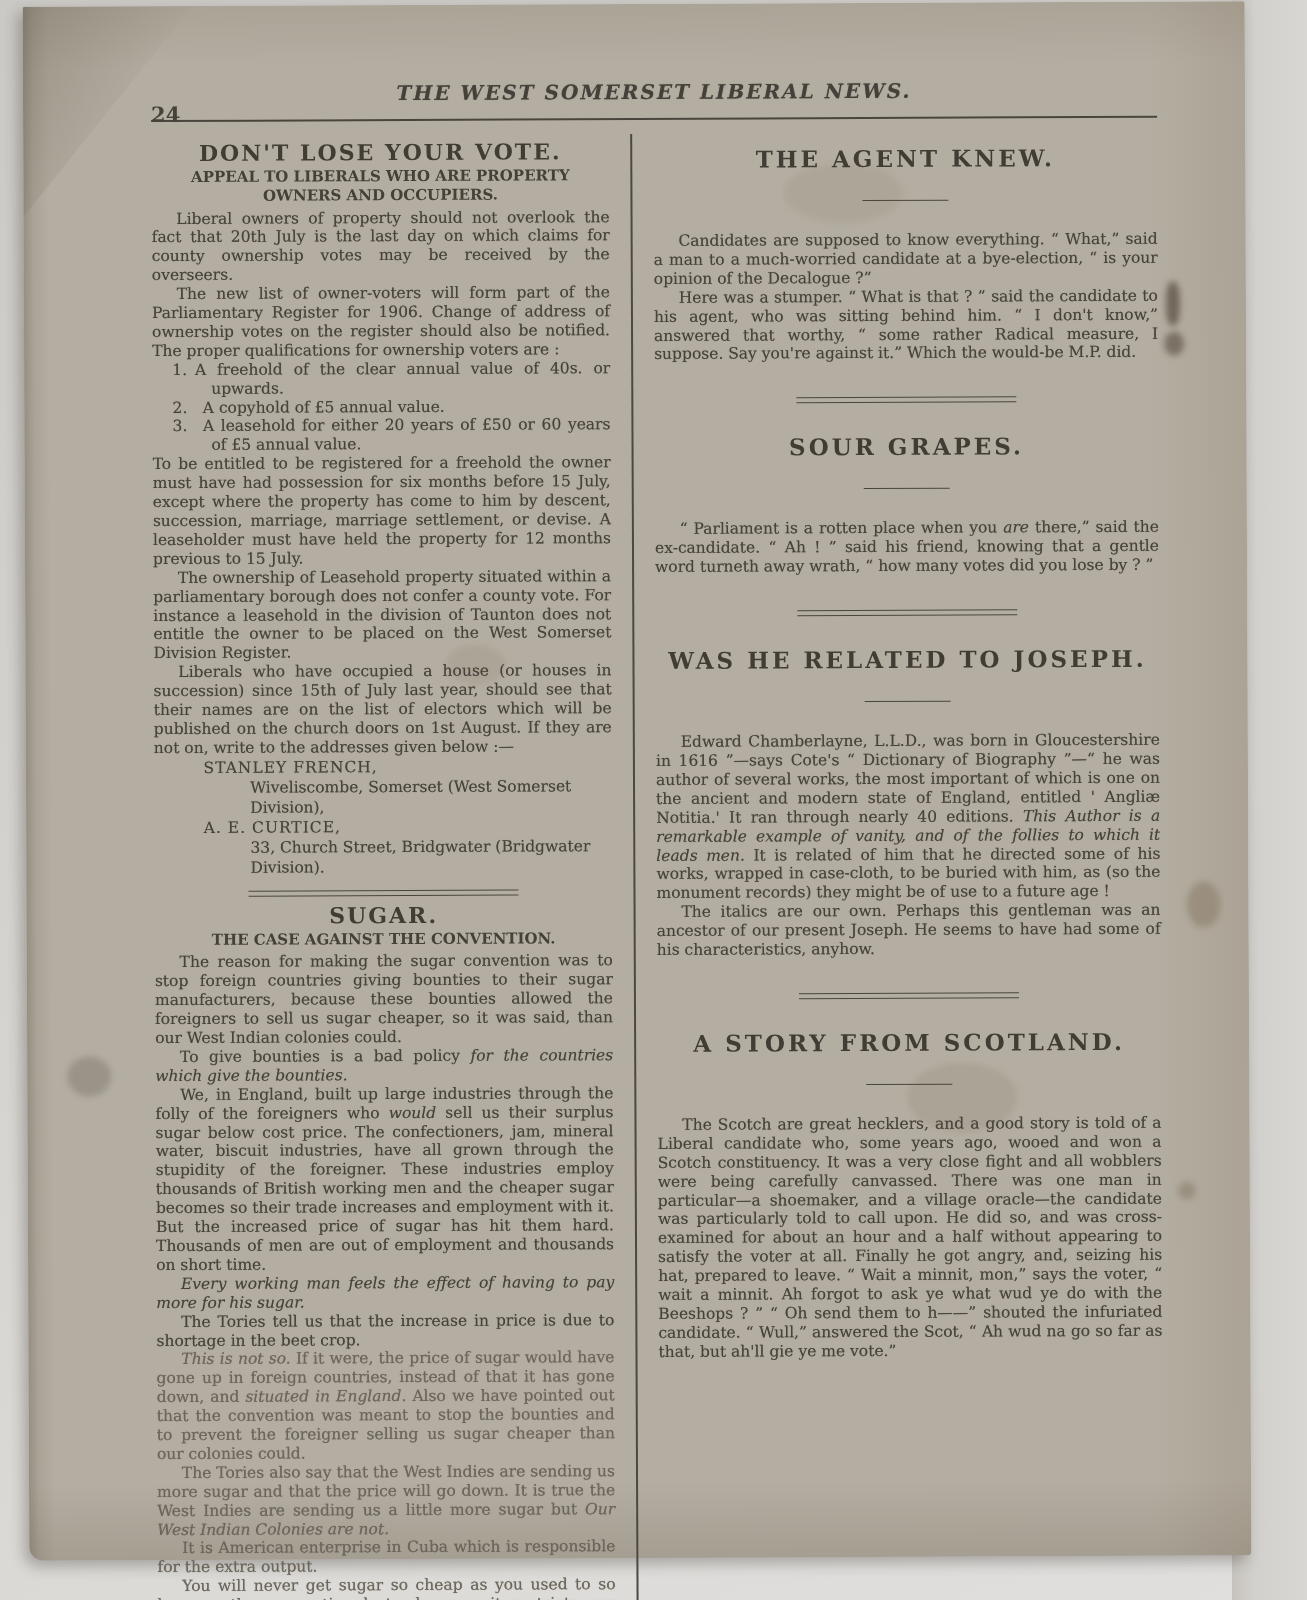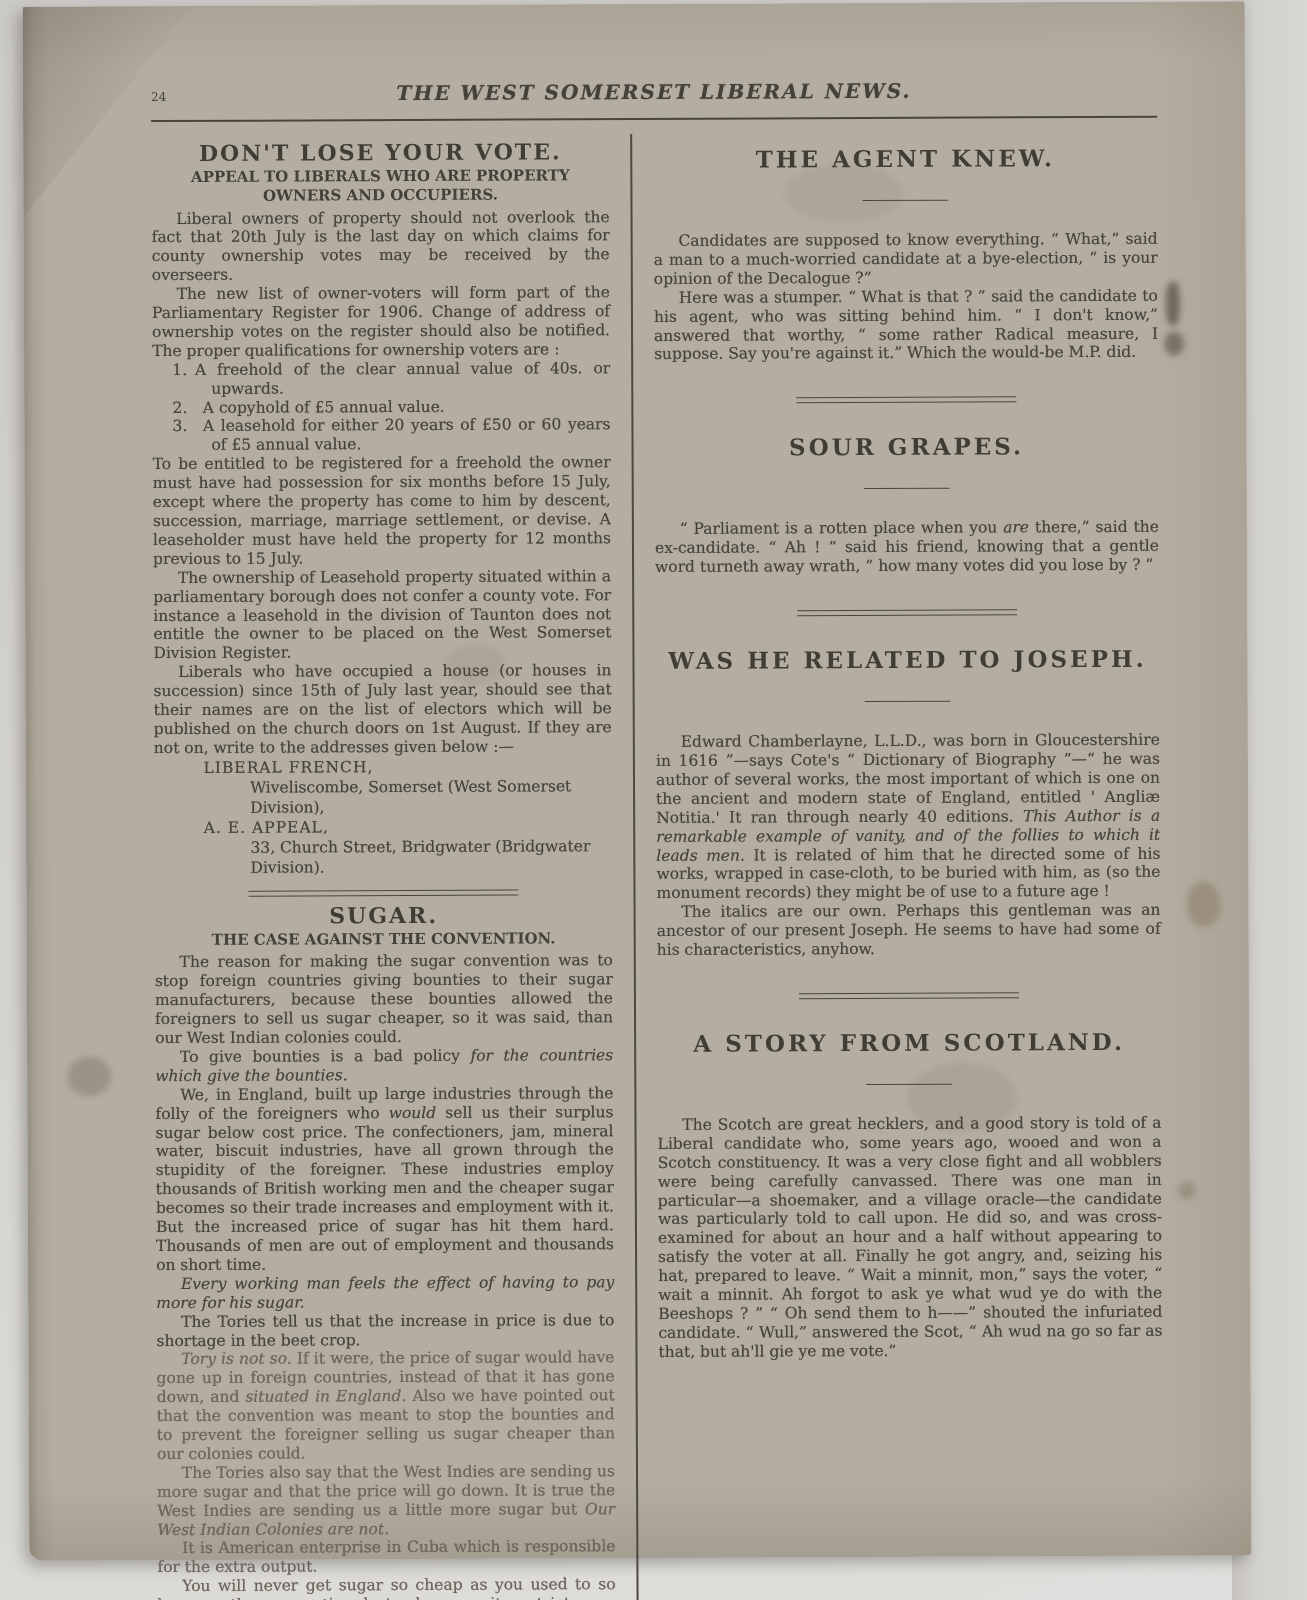--- a/index.html
+++ b/index.html
@@ -33,21 +33,21 @@
   .stain.s3{left:1160px;top:880px;width:34px;height:46px;background:rgba(105,85,60,0.30);}
   .stain.s4{left:1150px;top:1180px;width:18px;height:18px;background:rgba(100,82,58,0.30);}
   .stain.s5{left:40px;top:1050px;width:44px;height:40px;background:rgba(75,68,56,0.25);}
   .stain.s6{left:880px;top:1060px;width:110px;height:70px;background:rgba(130,112,88,0.18);}
   .stain.s7{left:420px;top:640px;width:60px;height:40px;background:rgba(120,105,84,0.15);}
   .stain.s8{left:760px;top:160px;width:120px;height:60px;background:rgba(125,110,90,0.14);}
 
   .content{position:absolute;left:128px;top:76px;width:1006px;color:#47423a;}
 
   .page-head{position:relative;height:34px;}
-  .page-num{position:absolute;left:0;top:8px;font-size:12px;font-weight:normal;}
+  .page-num{position:absolute;left:0;top:20px;font-size:21px;font-weight:bold;}
   .masthead{
     text-align:center;font-size:20px;font-weight:bold;font-style:italic;
     letter-spacing:2px;color:#45403a;text-shadow:0 0 1px rgba(70,62,50,0.5);
   }
   .head-rule{border:none;border-top:2px solid #4a453c;margin:4px 0 0 0;}
 
   .cols{display:flex;margin-top:12px;min-height:1254px;}
   .col-left{width:458px;}
   .col-divider{width:2px;background:#4d4840;margin:2px 21px 6px 21px;align-self:stretch;}
   .col-right{width:504px;}
@@ -108,37 +108,37 @@
         <div class="art-subtitle">APPEAL TO LIBERALS WHO ARE PROPERTY OWNERS AND OCCUPIERS.</div>
         <div class="body-block">
             <p class="para"><span>Liberal owners of property should not overlook the fact that 20th July is the last day on which claims for county ownership votes may be received by the overseers.</span></p>
             <p class="para"><span>The new list of owner-voters will form part of the Parliamentary Register for 1906.  Change of address of ownership votes on the register should also be notified.  The proper qualifications for ownership voters are :</span></p>
             <p class="list-item"><span>1. A freehold of the clear annual value of 40s. or upwards.</span></p>
             <p class="list-item"><span>2. A copyhold of £5 annual value.</span></p>
             <p class="list-item"><span>3. A leasehold for either 20 years of £50 or 60 years of £5 annual value.</span></p>
             <p class="para noindent"><span>To be entitled to be registered for a freehold the owner must have had possession for six months before 15 July, except where the property has come to him by descent, succession, marriage, marriage settlement, or devise.  A leaseholder must have held the property for 12 months previous to 15 July.</span></p>
             <p class="para"><span>The ownership of Leasehold property situated within a parliamentary borough does not confer a county vote.  For instance a leasehold in the division of Taunton does not entitle the owner to be placed on the West Somerset Division Register.</span></p>
             <p class="para"><span>Liberals who have occupied a house (or houses in succession) since 15th of July last year, should see that their names are on the list of electors which will be published on the church doors on 1st August.  If they are not on, write to the addresses given below :—</span></p>
-            <p class="sig-name"><span>LIBERAL FRENCH,</span></p>
+            <p class="sig-name"><span>STANLEY FRENCH,</span></p>
             <p class="sig-addr"><span>Wiveliscombe, Somerset (West Somerset Division),</span></p>
-            <p class="sig-name"><span>A. E. APPEAL,</span></p>
+            <p class="sig-name"><span>A. E. CURTICE,</span></p>
             <p class="sig-addr"><span>33, Church Street, Bridgwater (Bridgwater Division).</span></p>
           </div>
 
         <div class="double-rule left-col"></div>
 
         <div class="art-title-l">SUGAR.</div>
         <div class="art-subtitle">THE CASE AGAINST THE CONVENTION.</div>
         <div class="body-block">
             <p class="para"><span>The reason for making the sugar convention was to stop foreign countries giving bounties to their sugar manufacturers, because these bounties allowed the foreigners to sell us sugar cheaper, so it was said, than our West Indian colonies could.</span></p>
             <p class="para"><span>To give bounties is a bad policy </span><em>for the countries which give the bounties.</em></p>
             <p class="para"><span>We, in England, built up large industries through the folly of the foreigners who </span><em>would</em><span> sell us their surplus sugar below cost price.  The confectioners, jam, mineral water, biscuit industries, have all grown through the stupidity of the foreigner.  These industries employ thousands of British working men and the cheaper sugar becomes so their trade increases and employment with it.  But the increased price of sugar has hit them hard.  Thousands of men are out of employment and thousands on short time.</span></p>
             <p class="para"><em>Every working man feels the effect of having to pay more for his sugar.</em></p>
             <p class="para"><span>The Tories tell us that the increase in price is due to shortage in the beet crop.</span></p>
-            <p class="para faded"><em>Tory is not so.</em><span>  If it were, the price of sugar would have gone up in foreign countries, instead of that it has gone down, and </span><em>situated in England</em><span>.  Also we have pointed out that the convention was meant to stop the bounties and to prevent the foreigner selling us sugar cheaper than our colonies could.</span></p>
+            <p class="para faded"><em>This is not so.</em><span>  If it were, the price of sugar would have gone up in foreign countries, instead of that it has gone down, and </span><em>situated in England</em><span>.  Also we have pointed out that the convention was meant to stop the bounties and to prevent the foreigner selling us sugar cheaper than our colonies could.</span></p>
             <p class="para faded"><span>The Tories also say that the West Indies are sending us more sugar and that the price will go down.  It is true the West Indies are sending us a little more sugar but </span><em>Our West Indian Colonies are not.</em></p>
             <p class="para faded"><span>It is American enterprise in Cuba which is responsible for the extra output.</span></p>
             <p class="para faded"><span>You will never get sugar so cheap as you used to so long as the convention lasts, because it restricts our market and because the Government have interfered with the fiscal policy of the foreigner.  It is one of the greatest acts of folly ever committed by the Tory party.</span></p>
           </div>
       </div>
 
       <div class="col-divider"></div>
 
       <div class="col-right">
         <div class="art-title-r">THE AGENT KNEW.</div>

